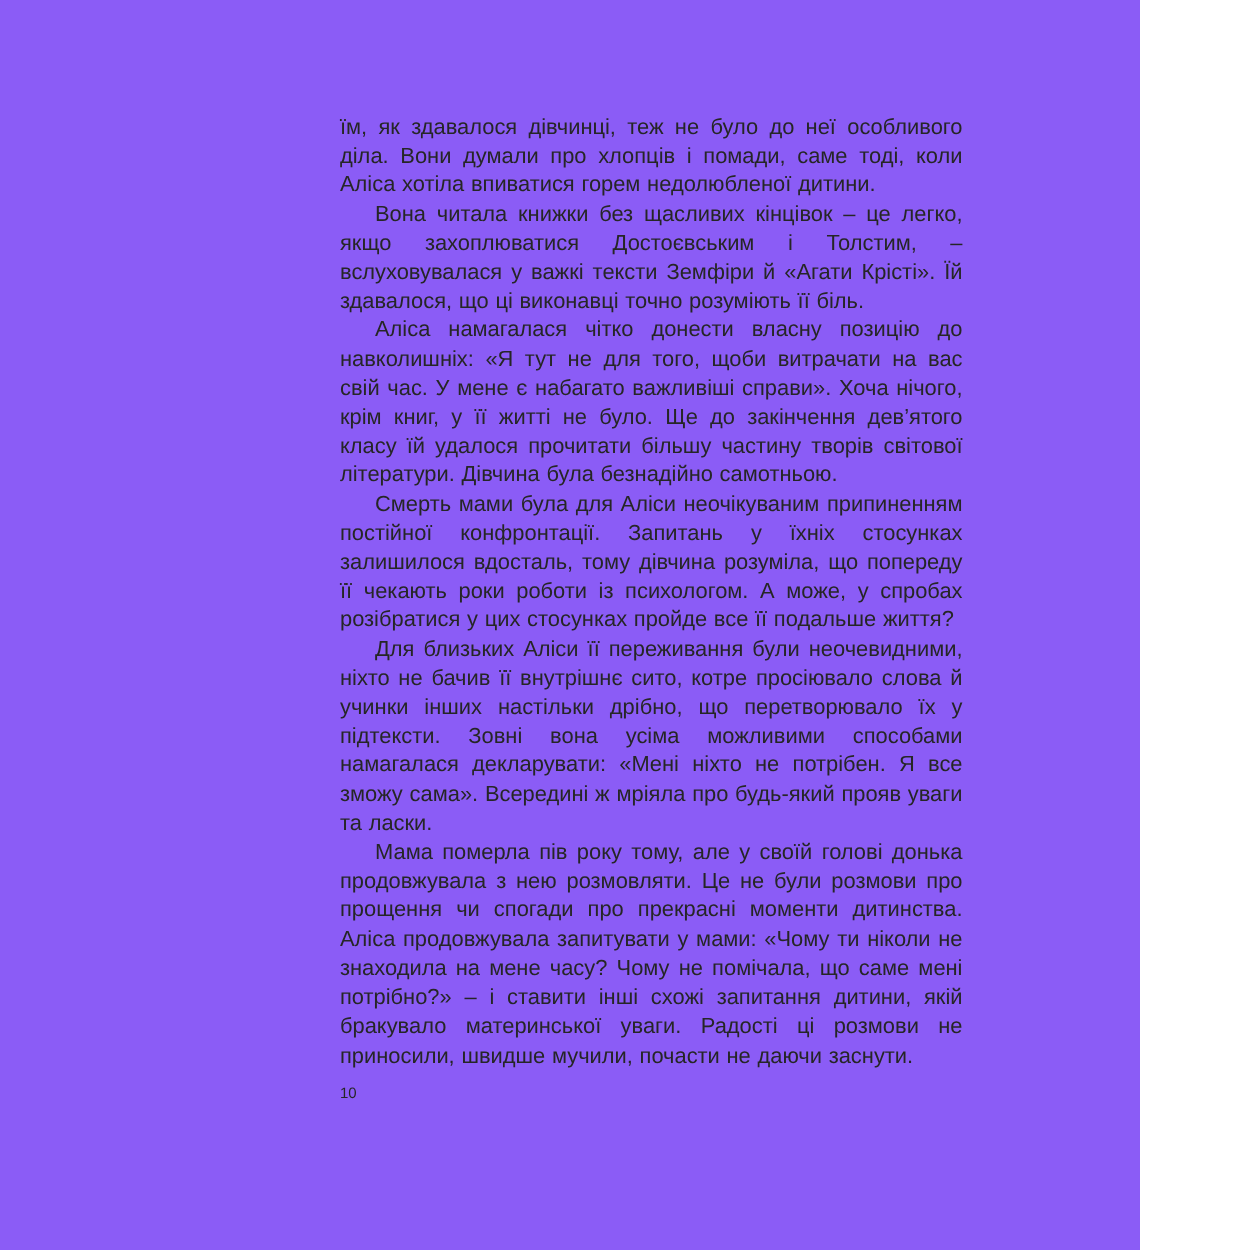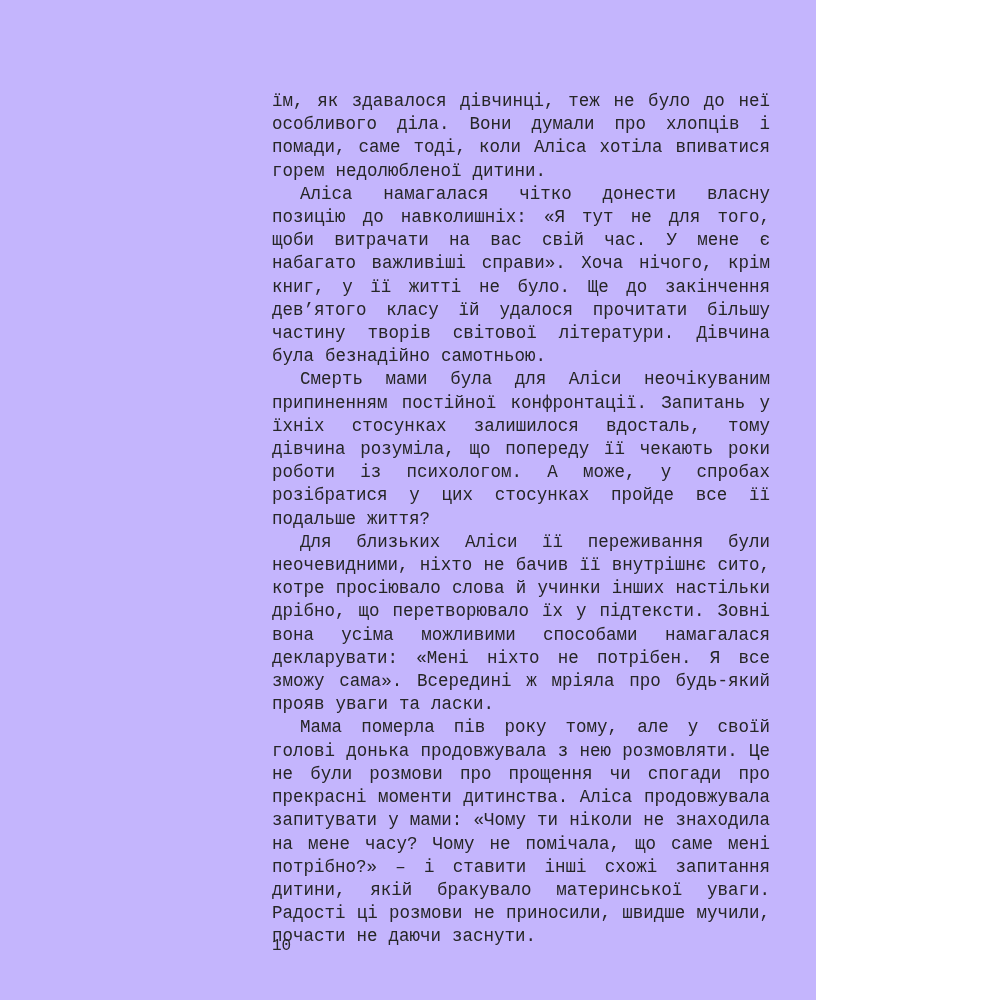--- a/index.html
+++ b/index.html
@@ -2,25 +2,25 @@
 <html lang="uk"><head>
 <meta charset="utf-8">
 <style>
   html, body {
     margin: 0;
     padding: 0;
     background: #ffffff;
   }
   .book-page {
     position: relative;
-    width: 816px;
+    width: 912px;
     height: 1000px;
-    background: #c4b5fd;
+    background: #8b5cf6;
     overflow: hidden;
-    font-family: Liberation Mono, monospace;
+    font-family: Liberation Sans, sans-serif;
     color: #262626;
   }
   .text-block {
     position: absolute;
     left: 272px;
     top: 90px;
     width: 498px;
   }
   .para {
     margin: 0;
@@ -31,31 +31,32 @@
     hyphens: auto;
     -webkit-hyphens: auto;
     word-spacing: 0.5px;
   }
   .para.indent {
     text-indent: 28px;
   }
   .page-number {
     position: absolute;
     left: 272px;
-    top: 936px;
-    font-size: 16px;
+    top: 864px;
+    font-size: 12px;
     line-height: 20px;
     color: #262626;
   }
 </style>
 </head>
 <body>
 
 <div class="book-page">
   <div class="text-block">
     <p class="para" lang="uk">їм, як здавалося дівчинці, теж не було до неї особливого діла. Вони думали про хлопців і помади, саме тоді, коли Аліса хотіла впиватися горем недолюбленої дитини.</p>
+    <p class="para indent" lang="uk">Вона читала книжки без щасливих кінцівок – це легко, якщо захоплюватися Достоєвським і Толстим, – вслуховувалася у важкі тексти Земфіри й «Агати Крісті». Їй здавалося, що ці виконавці точно розуміють її біль.</p>
     <p class="para indent" lang="uk">Аліса намагалася чітко донести власну позицію до навколишніх: «Я тут не для того, щоби витрачати на вас свій час. У мене є набагато важливіші справи». Хоча нічого, крім книг, у її житті не було. Ще до закінчення дев’ятого класу їй удалося прочитати більшу частину творів світової літератури. Дівчина була безнадійно самотньою.</p>
     <p class="para indent" lang="uk">Смерть мами була для Аліси неочікуваним припиненням постійної конфронтації. Запитань у їхніх стосунках залишилося вдосталь, тому дівчина розуміла, що попереду її чекають роки роботи із психологом. А може, у спробах розібратися у цих стосунках пройде все її подальше життя?</p>
     <p class="para indent" lang="uk">Для близьких Аліси її переживання були неочевидними, ніхто не бачив її внутрішнє сито, котре просіювало слова й учинки інших настільки дрібно, що перетворювало їх у підтексти. Зовні вона усіма можливими способами намагалася декларувати: «Мені ніхто не потрібен. Я все зможу сама». Всередині ж мріяла про будь-який прояв уваги та ласки.</p>
     <p class="para indent" lang="uk">Мама померла пів року тому, але у своїй голові донька продовжувала з нею розмовляти. Це не були розмови про прощення чи спогади про прекрасні моменти дитинства. Аліса продовжувала запитувати у мами: «Чому ти ніколи не знаходила на мене часу? Чому не помічала, що саме мені потрібно?» – і ставити інші схожі запитання дитини, якій бракувало материнської уваги. Радості ці розмови не приносили, швидше мучили, почасти не даючи заснути.</p>
   </div>
   <div class="page-number">10</div>
 </div>
 
 </body></html>

